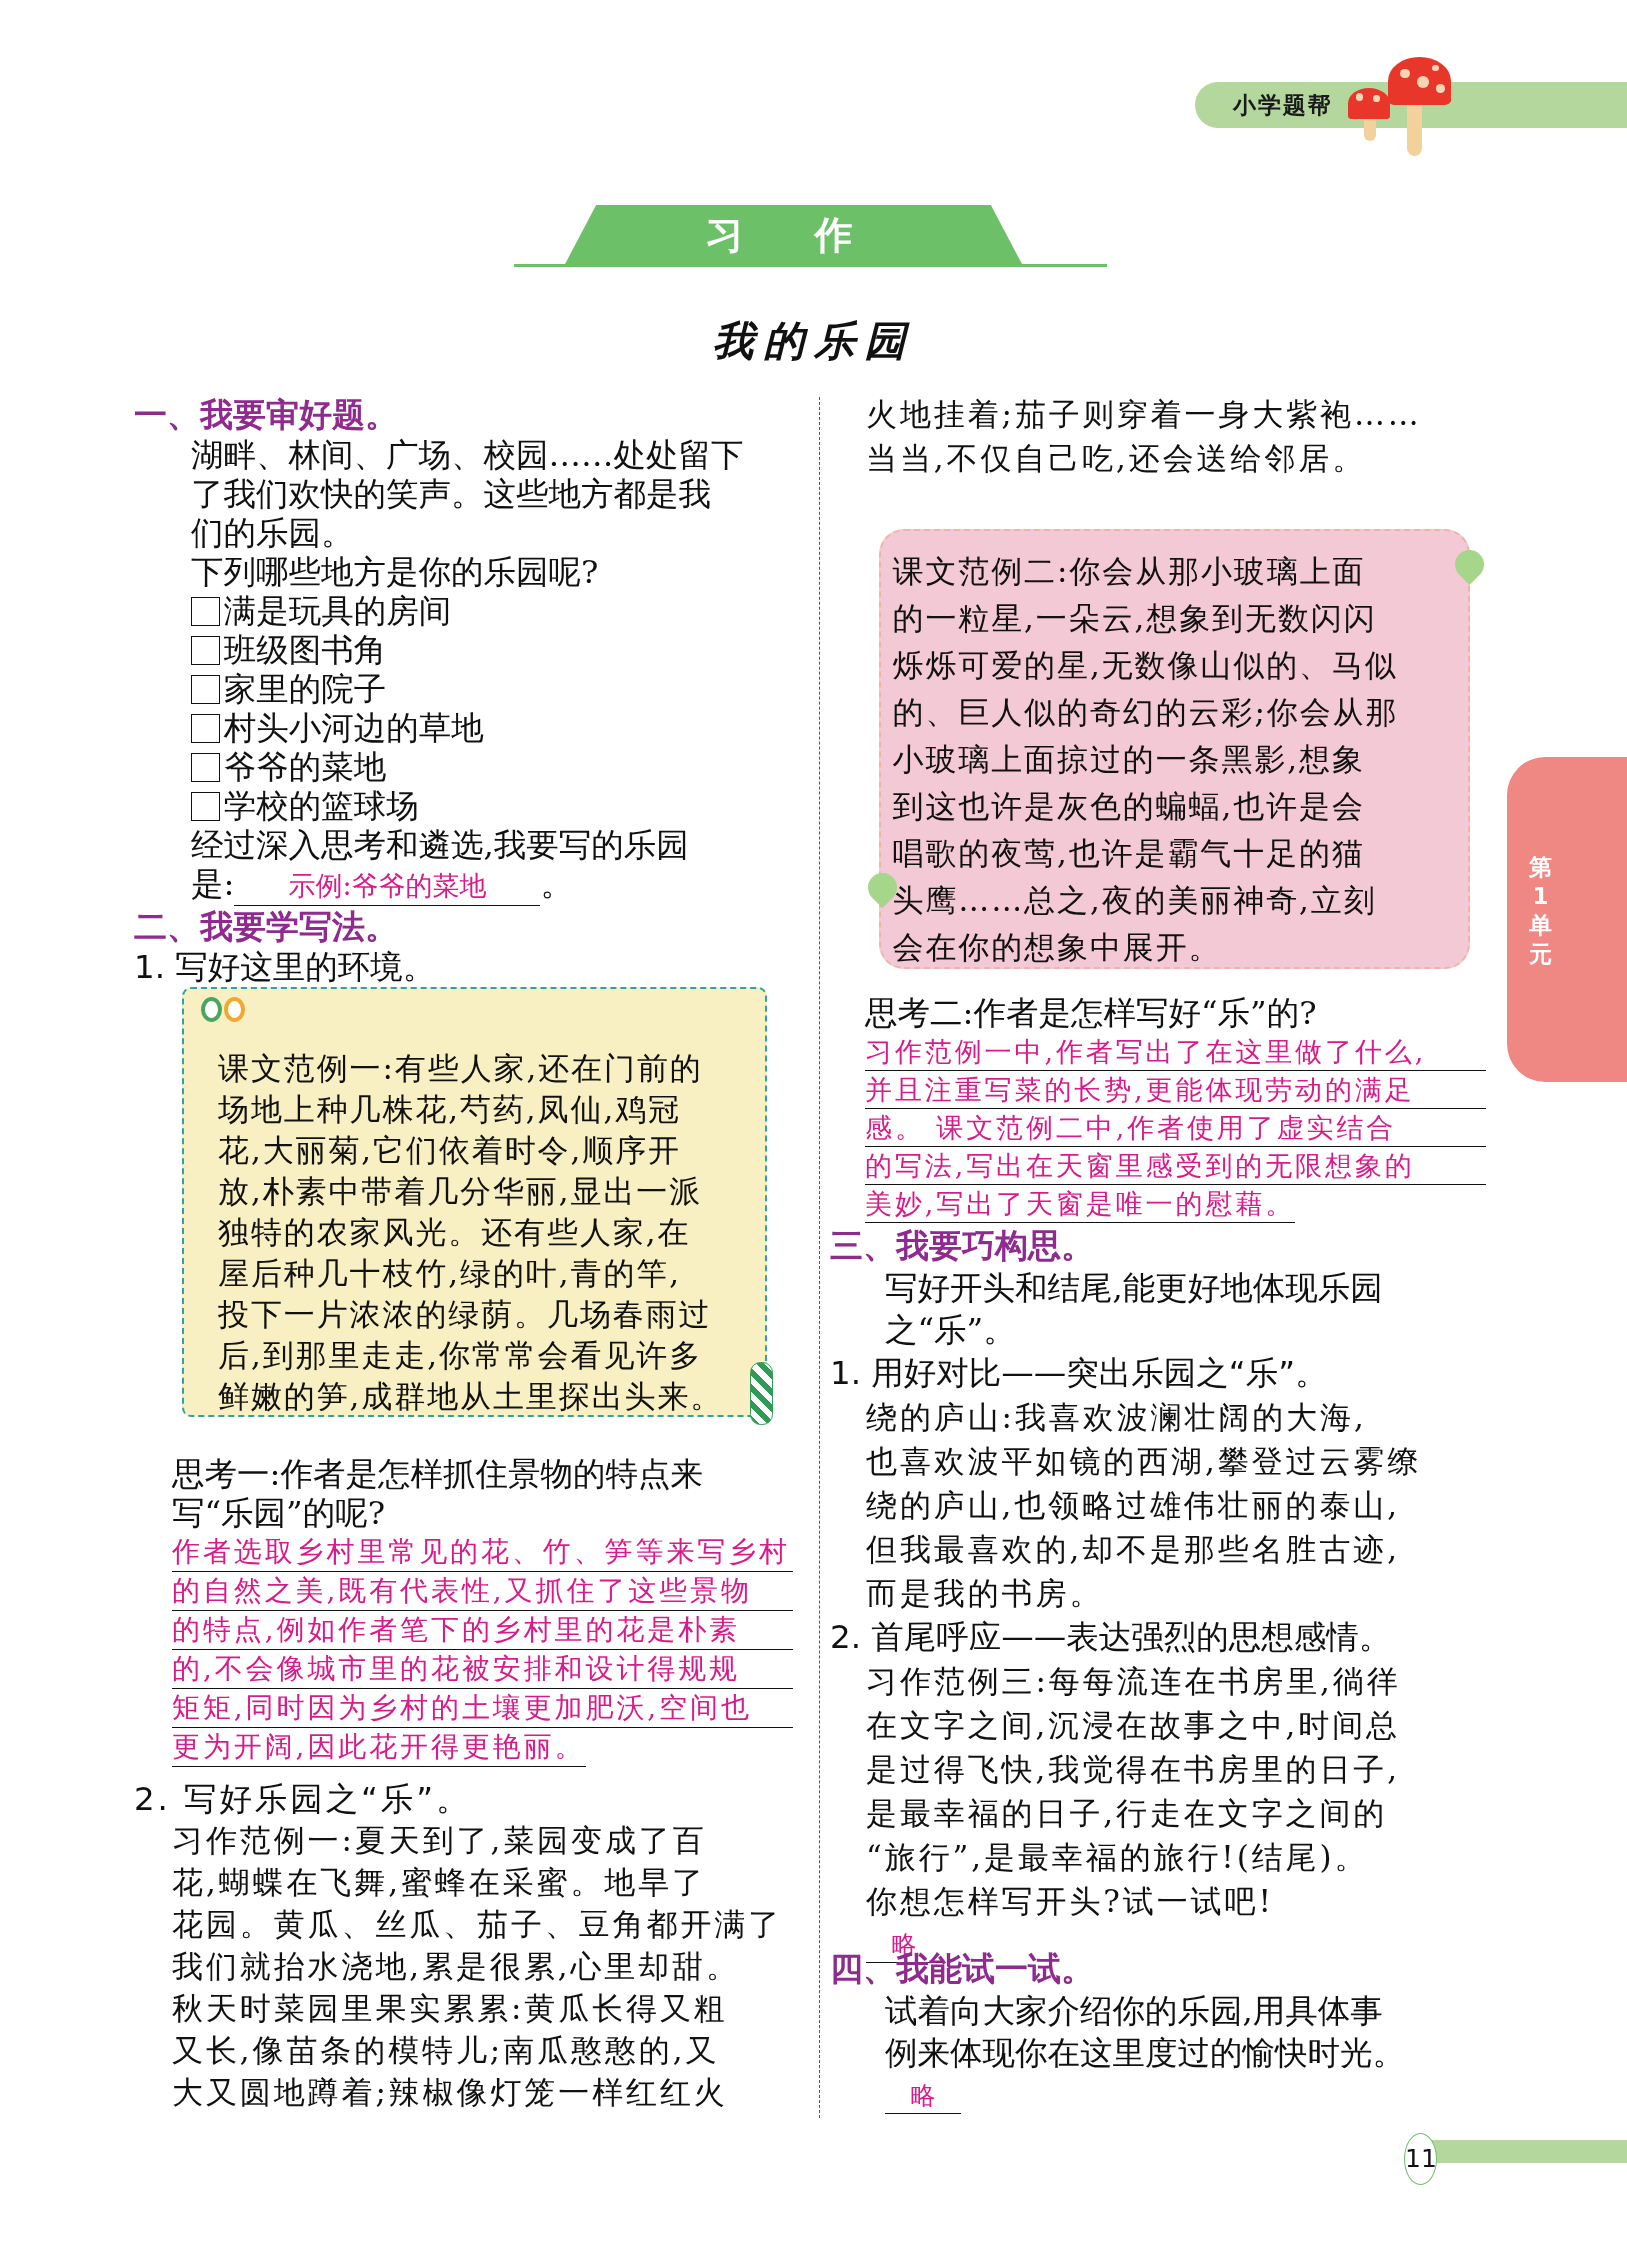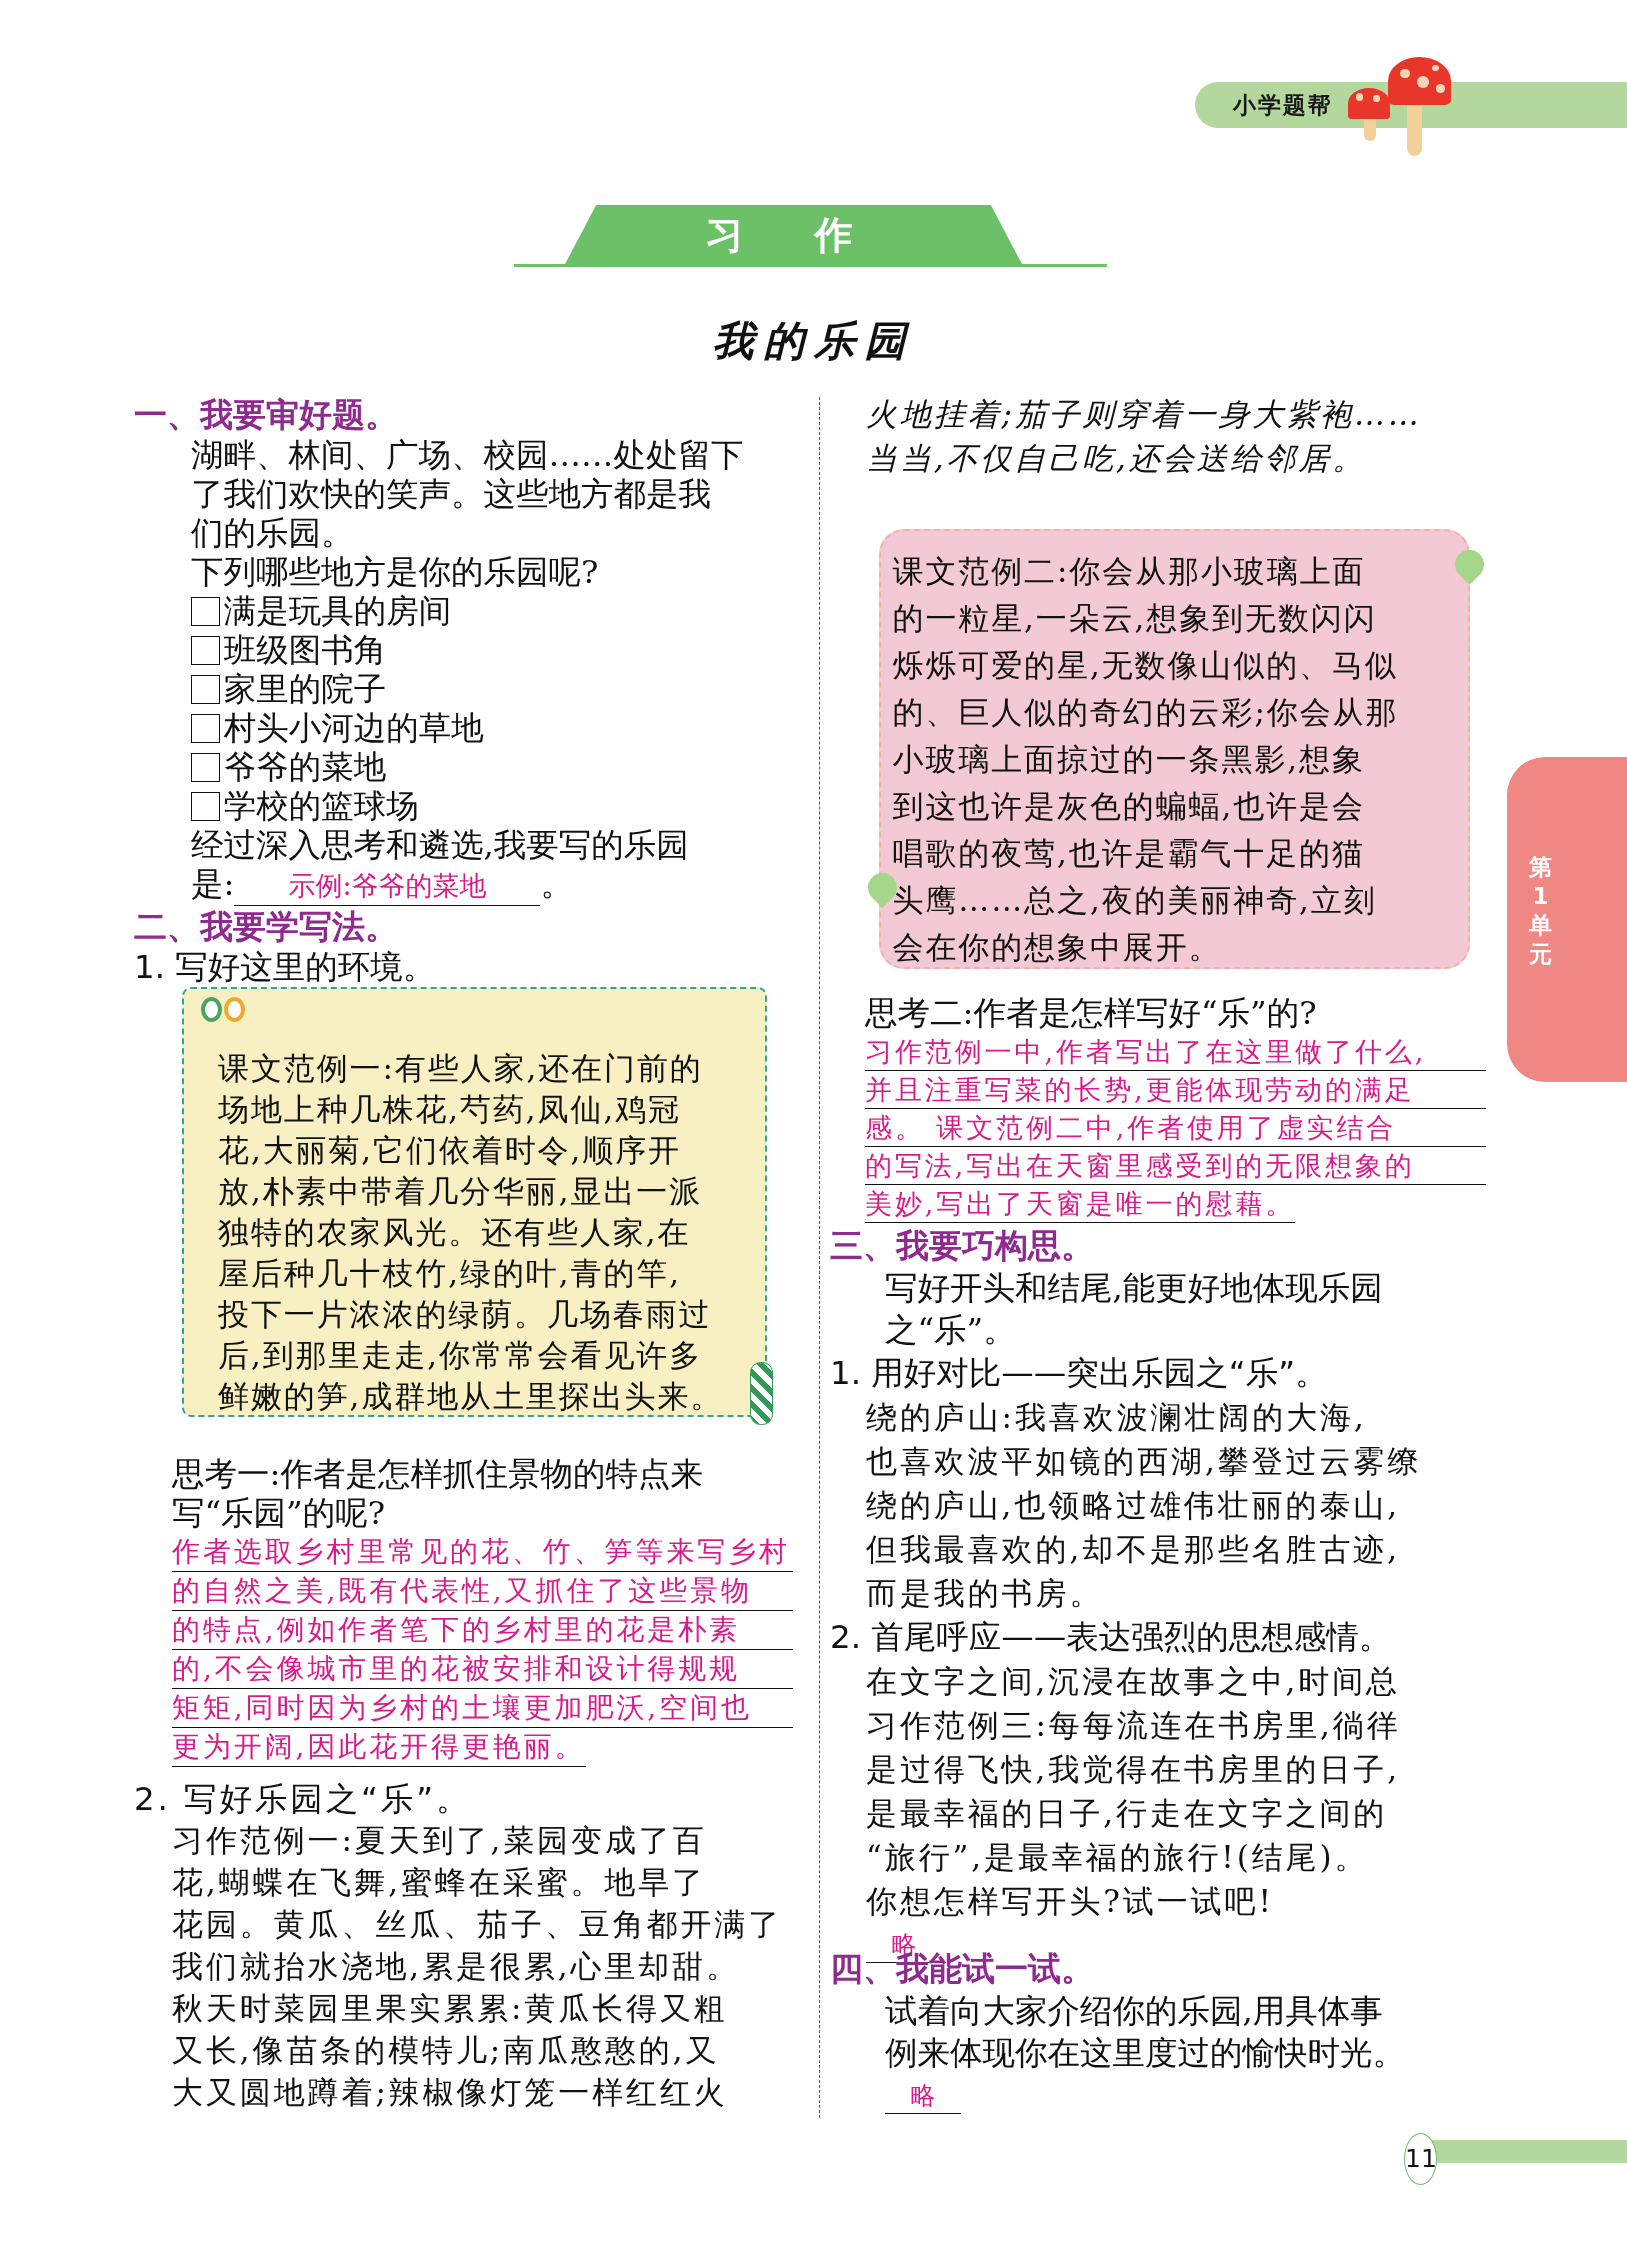--- a/index.html
+++ b/index.html
@@ -23,21 +23,21 @@
   .title-line { left:514px; top:264px; width:593px; height:2.9px; background:#6cc067; }
   .title-text { left:564px; top:205px; width:459px; height:61px; text-align:center; line-height:61px;
                 color:#fff; font-family:"DejaVu Sans","Liberation Sans",sans-serif;
                 font-size:38px; font-weight:bold; letter-spacing:29px; }
   .essay-title { left:0; top:314px; width:1628px; text-align:center; font-size:41px;
                  font-weight:bold; letter-spacing:9.6px; font-style:italic; }
 
   
   .col { position:absolute; font-size:32.5px; line-height:39px; }
   .col-left { left:134px; top:394px; width:669px; }
-  .col-right { left:832px; top:394px; width:669px;font-style:italic; }
+  .col-right { left:832px; top:394px; width:669px; }
   .divider { left:819px; top:397px; width:0; height:1721px; border-left:1.9px dashed #555; }
 
   .sec-head { color:#8f2a8e; font-family:"DejaVu Sans","Liberation Sans",sans-serif;
               font-weight:bold; font-size:33px; line-height:42px; margin-left:0; }
   .indent { padding-left:57px; }
   .p { margin:0; }
   .checkbox-row { display:flex; align-items:center; }
   .cb { width:27px; height:27px; border:1.9px solid #111; margin-right:3.8px; flex:0 0 auto; }
   .answer-fill { display:inline-block; border-bottom:1.9px solid #111; min-width:306px; color:#d81b8a;
                  font-size:27px; text-align:center; }
@@ -209,22 +209,22 @@
   <p class="p item-num" style="line-height:44px;">1. 用好对比——突出乐园之“乐”。</p>
   <div style="padding-left:36px;font-size:31px;line-height:44px;letter-spacing:2.9px;">
     <div>绕的庐山:我喜欢波澜壮阔的大海,</div>
     <div>也喜欢波平如镜的西湖,攀登过云雾缭</div>
     <div>绕的庐山,也领略过雄伟壮丽的泰山,</div>
     <div>但我最喜欢的,却不是那些名胜古迹,</div>
     <div>而是我的书房。</div>
   </div>
   <p class="p item-num" style="line-height:44px;">2. 首尾呼应——表达强烈的思想感情。</p>
   <div style="padding-left:36px;font-size:31px;line-height:44px;letter-spacing:2.9px;">
+    <div>习作范例三:每每流连在书房里,徜徉</div>
     <div>在文字之间,沉浸在故事之中,时间总</div>
-    <div>习作范例三:每每流连在书房里,徜徉</div>
     <div>是过得飞快,我觉得在书房里的日子,</div>
     <div>是最幸福的日子,行走在文字之间的</div>
     <div>“旅行”,是最幸福的旅行!(结尾)。</div>
     <div>你想怎样写开头?试一试吧!</div>
   </div>
   <div><span class="lue" style="margin-left:36px;">略</span></div>
 </div>
 
 <div class="col" style="left:830px;top:1948px;width:669px;">
   <div class="sec-head">四、我能试一试。</div>

